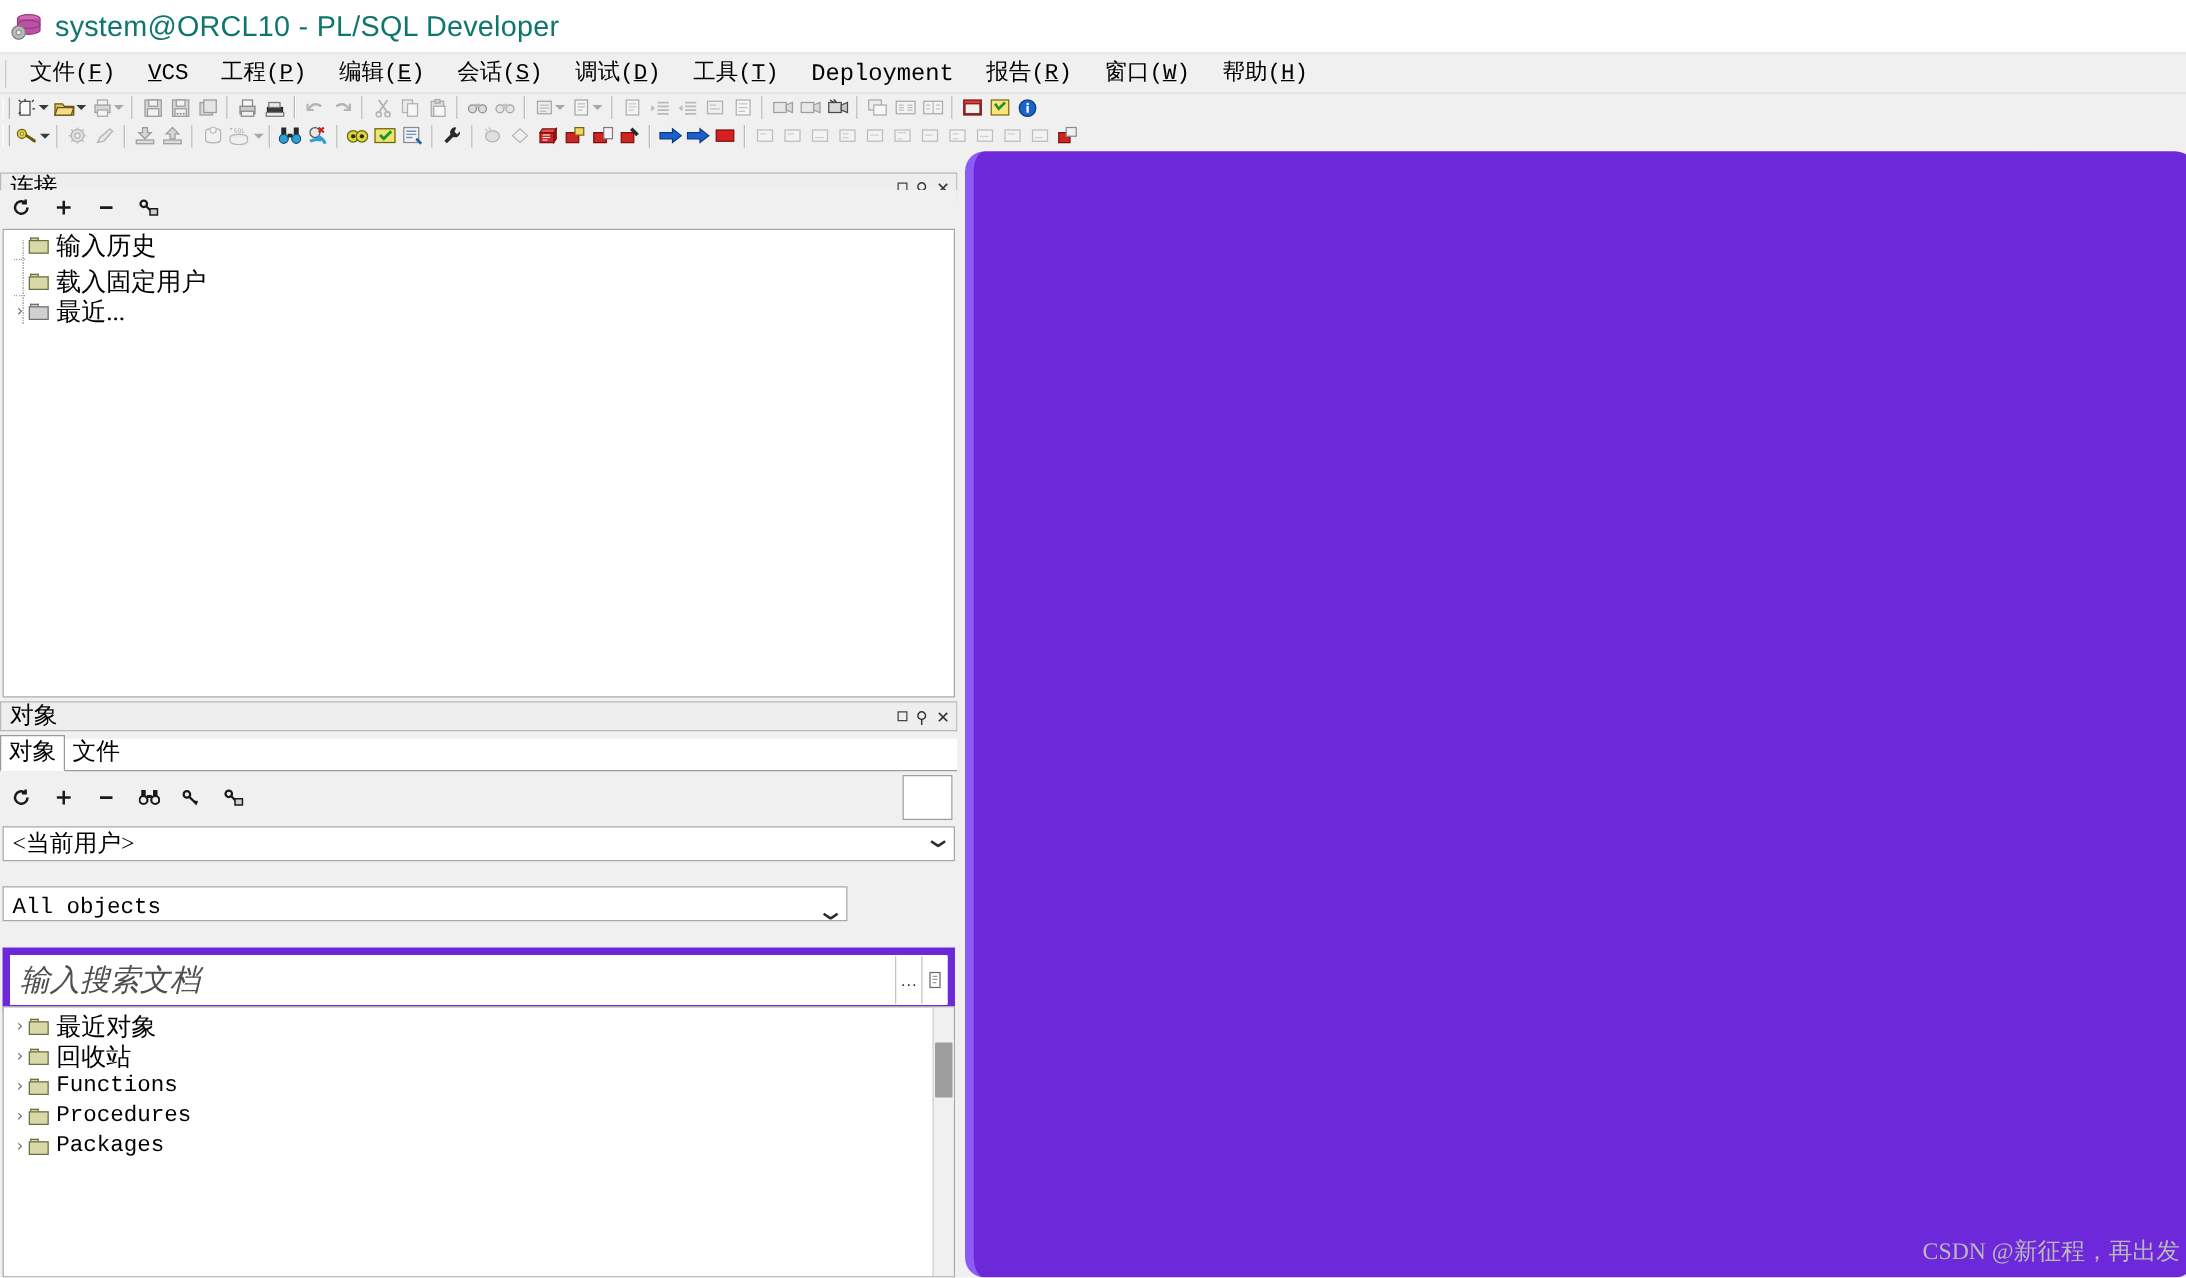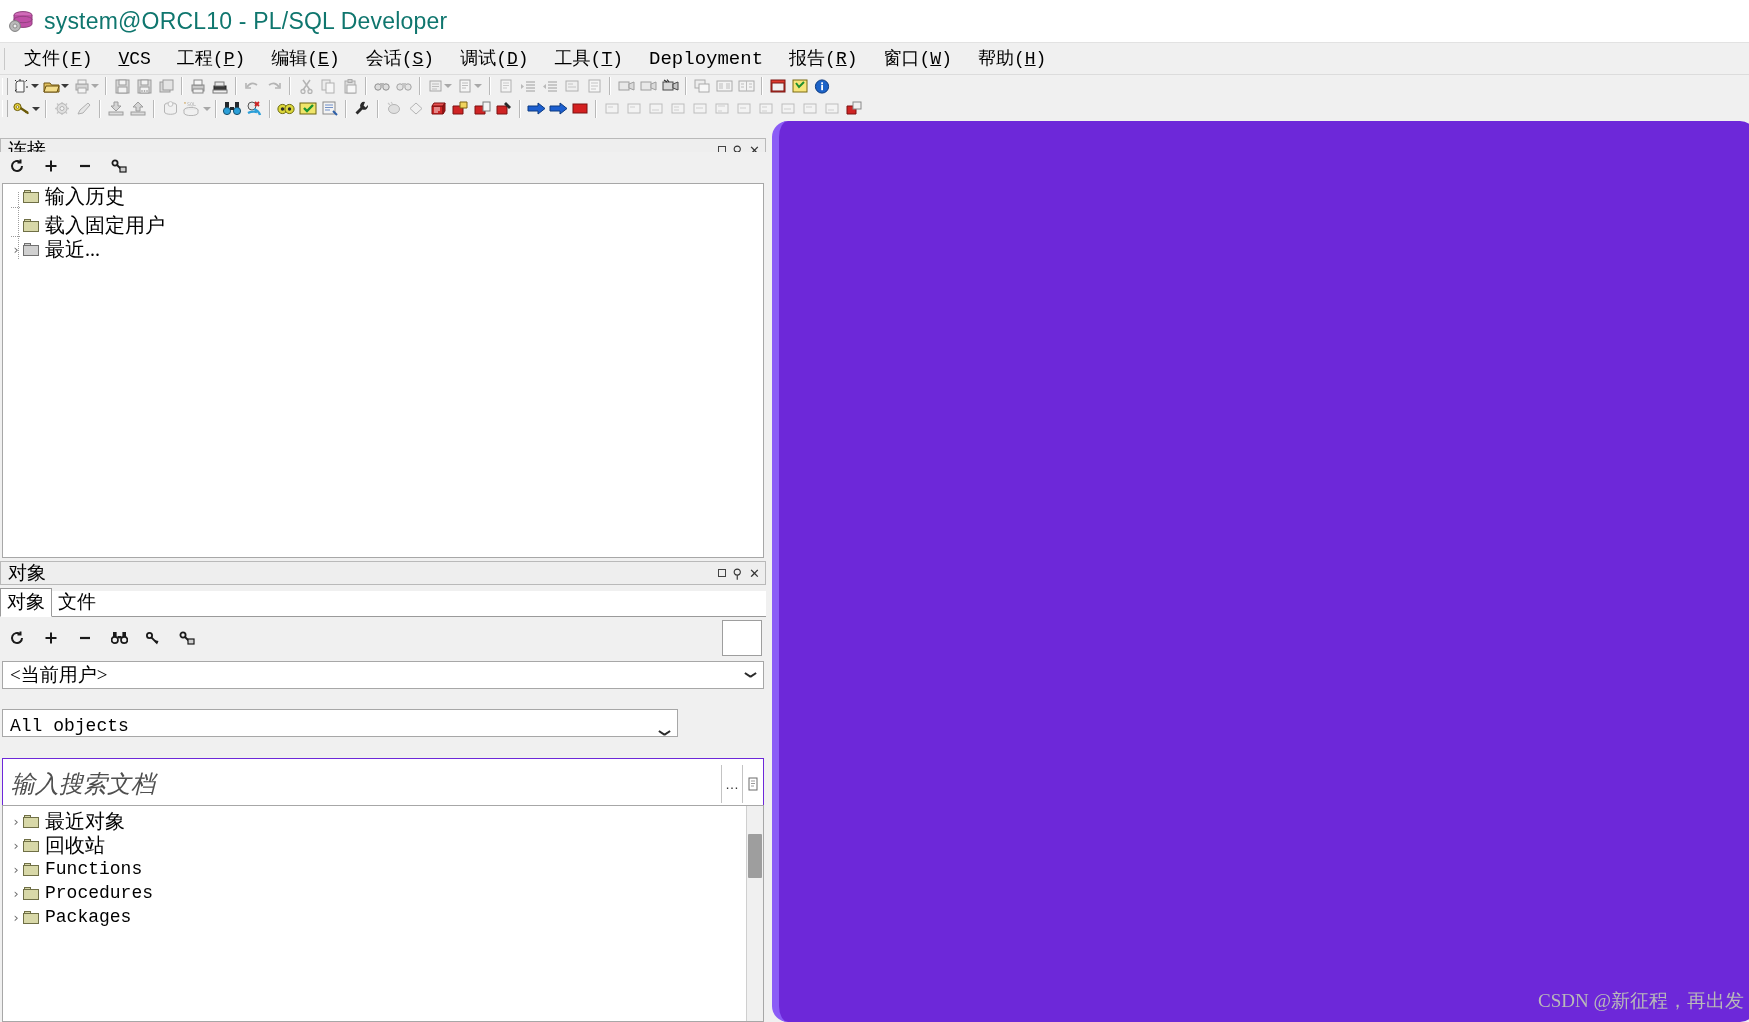--- a/index.html
+++ b/index.html
@@ -172,21 +172,21 @@
     width: 11px; height: 6px; position: relative;
   }
   .chev::before, .chev::after {
     content: ""; position: absolute; top: 0; width: 7px; height: 1.6px; background: #2a2a2a;
   }
   .chev::before { left: 0; transform: rotate(34deg); transform-origin: left center; }
   .chev::after  { right: 0; transform: rotate(-34deg); transform-origin: right center; }
 
   .searchbox {
     position: absolute; left: 2px; height: 52px;
-    background: #ffffff; border: 1px solid #6d28d9; box-sizing: border-box;
+    background: #ffffff; border: 6px solid #6d28d9; box-sizing: border-box;
     display: flex; align-items: center;
   }
   .search-ph {
     font-size: 24px; font-family: "Liberation Serif", serif; font-style: italic;
     color: #4f4f4f; padding-left: 8px;
   }
   .sb-btn {
     width: 20px; height: 38px; border-left: 1px solid #c3c3c3;
     display: flex; align-items: center; justify-content: center;
     font-size: 14px; color: #333; background: #ffffff;

